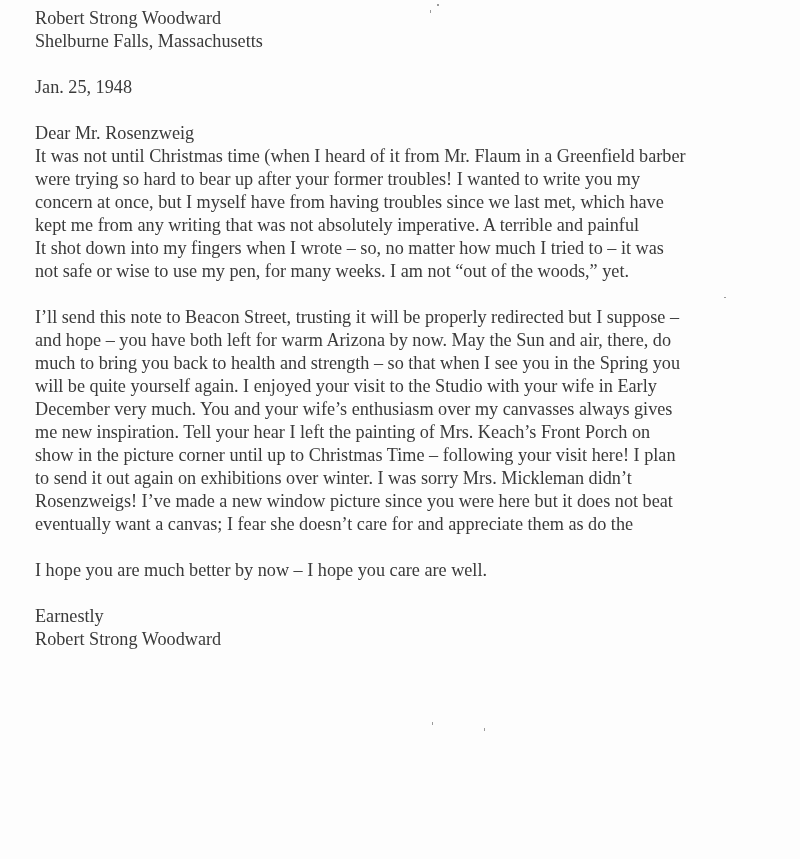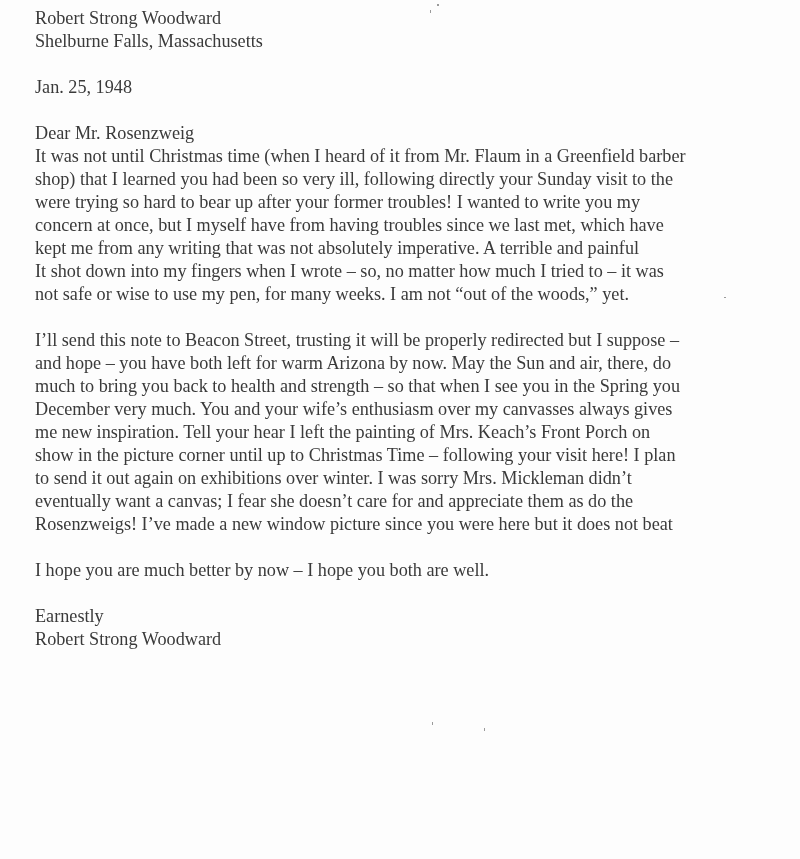--- a/index.html
+++ b/index.html
@@ -46,44 +46,44 @@
     <span class="line">Robert Strong Woodward</span>
     <span class="line">Shelburne Falls, Massachusetts</span>
   </div>
   <div class="gap"></div>
   <span class="line">Jan. 25, 1948</span>
   <div class="gap"></div>
   <span class="line">Dear Mr. Rosenzweig</span>
 
   <div>
     <span class="line">It was not until Christmas time (when I heard of it from Mr. Flaum in a Greenfield barber</span>
-    <span class="line">shop) that I learned you had been so very ill, following directly your Sunday visit to the</span>
     <span class="line">were trying so hard to bear up after your former troubles! I wanted to write you my</span>
     <span class="line">concern at once, but I myself have from having troubles since we last met, which have</span>
     <span class="line">kept me from any writing that was not absolutely imperative. A terrible and painful</span>
     <span class="line">It shot down into my fingers when I wrote – so, no matter how much I tried to – it was</span>
     <span class="line">not safe or wise to use my pen, for many weeks. I am not “out of the woods,” yet.</span>
   </div>
   <div class="gap"></div>
 
   <div>
     <span class="line">I’ll send this note to Beacon Street, trusting it will be properly redirected but I suppose –</span>
     <span class="line">and hope – you have both left for warm Arizona by now. May the Sun and air, there, do</span>
     <span class="line">much to bring you back to health and strength – so that when I see you in the Spring you</span>
+    <span class="line">will be quite yourself again. I enjoyed your visit to the Studio with your wife in Early</span>
     <span class="line">December very much. You and your wife’s enthusiasm over my canvasses always gives</span>
     <span class="line">me new inspiration. Tell your hear I left the painting of Mrs. Keach’s Front Porch on</span>
     <span class="line">show in the picture corner until up to Christmas Time – following your visit here! I plan</span>
     <span class="line">to send it out again on exhibitions over winter. I was sorry Mrs. Mickleman didn’t</span>
+    <span class="line">Rosenzweigs! I’ve made a new window picture since you were here but it does not beat</span>
     <span class="line">eventually want a canvas; I fear she doesn’t care for and appreciate them as do the</span>
-    <span class="line">Rosenzweigs! I’ve made a new window picture since you were here but it does not beat</span>
   </div>
   <div class="gap"></div>
 
   <div>
-    <span class="line">I hope you are much better by now – I hope you both are well.</span>
+    <span class="line">I hope you are much better by now – I hope you care are well.</span>
   </div>
   <div class="gap"></div>
 
   <span class="line">Earnestly</span>
   <span class="line">Robert Strong Woodward</span>
 </div>
 
 <div class="speck" style="left:430px;top:10px;"></div>
 <div class="speck" style="left:437px;top:4px;width:2px;height:2px;"></div>
 <div class="speck" style="left:724px;top:297px;width:2px;height:1px;"></div>

